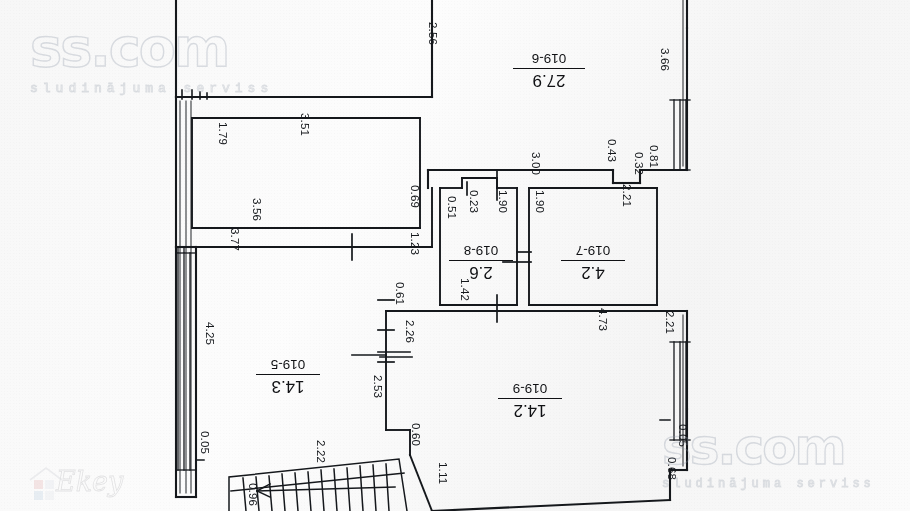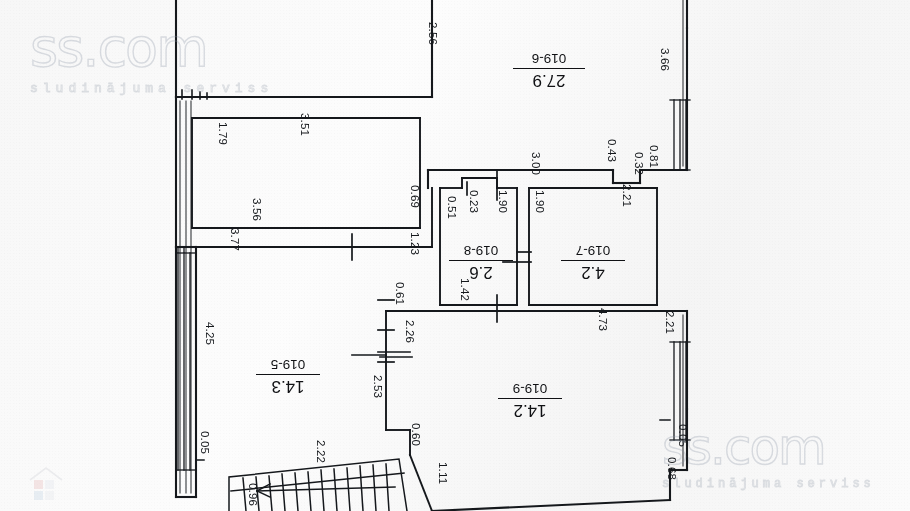--- a/index.html
+++ b/index.html
@@ -23,21 +23,21 @@
       radial-gradient(rgba(0,0,0,.035) .5px, transparent .6px),
       radial-gradient(rgba(0,0,0,.025) .5px, transparent .6px);
     background-size:3px 3px, 5px 5px;
     background-position:0 0, 2px 1px;
   }
 
   
   .wm{position:absolute;pointer-events:none;user-select:none;}
   .wm .wm-main{
     font-family:"DejaVu Sans", sans-serif;
-    font-weight:400;letter-spacing:-2px;
+    font-weight:700;letter-spacing:-2px;
     color:transparent;
     -webkit-text-stroke:1.4px rgba(140,150,165,.30);
   }
   .wm .wm-sub{
     font-family:Liberation Mono, monospace;
     color:transparent;
     -webkit-text-stroke:.9px rgba(145,155,170,.30);
     letter-spacing:5px;
   }
   #wm-tl{left:30px;top:16px;}
@@ -311,15 +311,16 @@
   </div>
 
   <div id="logo">
     <svg width="40" height="40" viewBox="0 0 40 40">
       <path d="M4 18 L20 6 L36 18" stroke="#c9ccd2" stroke-width="1.6" fill="none"></path>
       <rect x="8" y="18" width="9" height="9" fill="#e6b2b2"></rect>
       <rect x="19" y="18" width="9" height="9" fill="#dfe3ea"></rect>
       <rect x="8" y="29" width="9" height="9" fill="#bcd0e2"></rect>
       <rect x="19" y="29" width="9" height="9" fill="#e2e5ea"></rect>
     </svg>
+    <div class="script">Ekey</div>
   </div>
 
 </div>
 
 </body></html>

